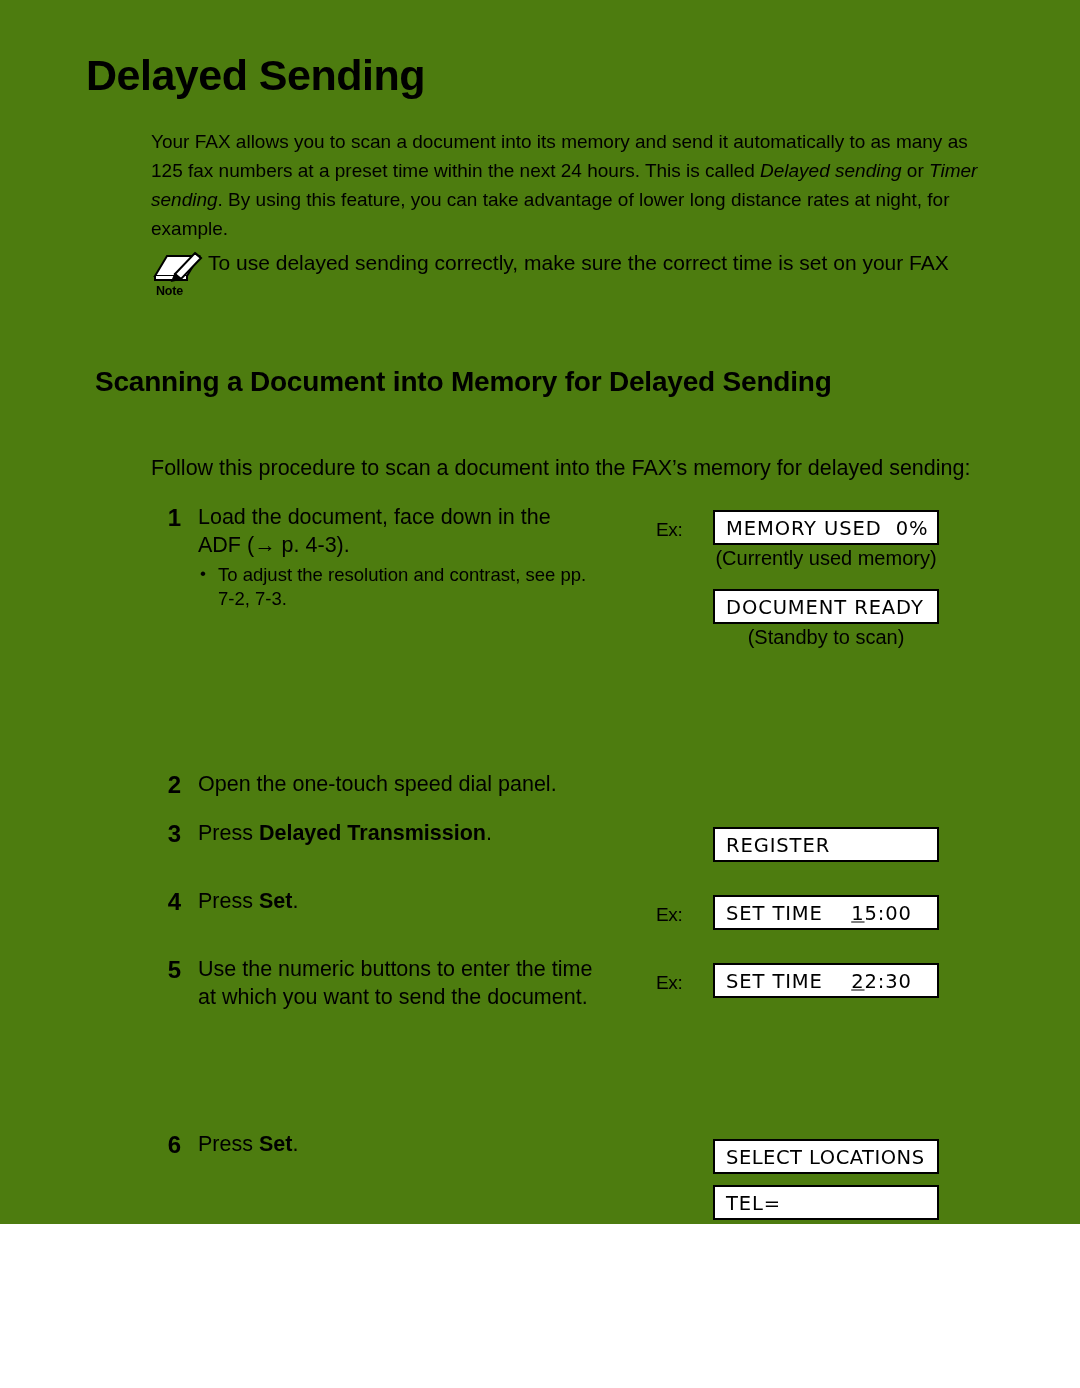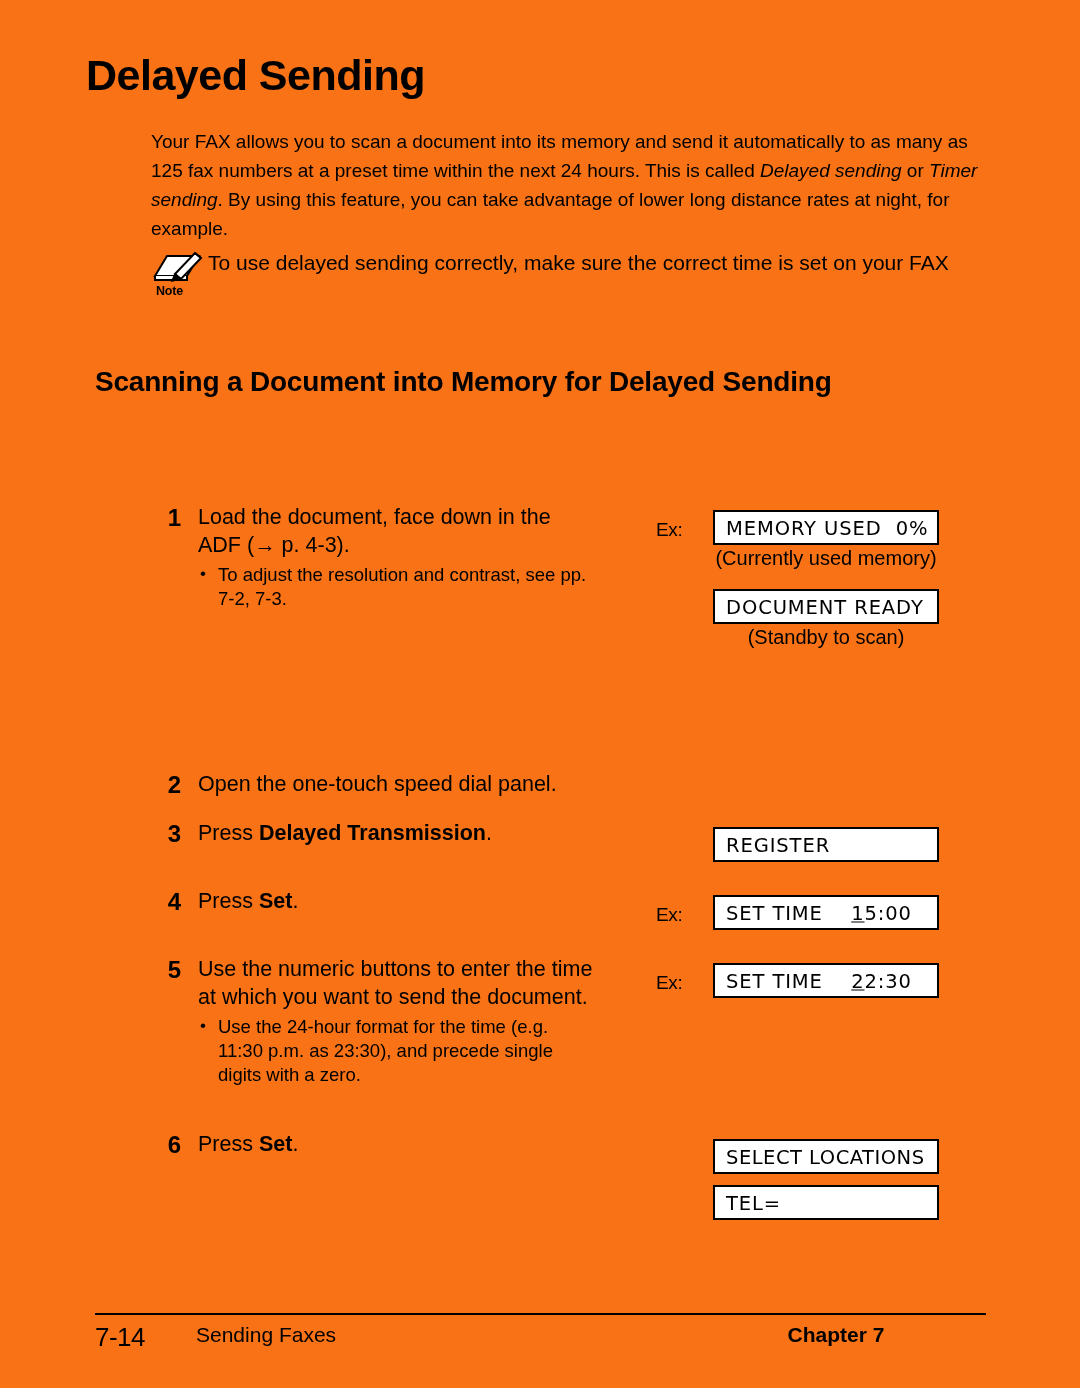--- a/index.html
+++ b/index.html
@@ -8,22 +8,22 @@
     padding: 0;
     background: #ffffff;
   }
   body {
     font-family: "Liberation Sans", sans-serif;
     color: #000000;
   }
   #page {
     position: relative;
     width: 1080px;
-    height: 1388px;
-    background: #f97316;
+    height: 1224px;
+    background: #4d7c0f;
     overflow: hidden;
   }
 
   
   .h1-title {
     position: absolute;
     left: 86px;
     top: 54px;
     font-size: 43px;
     font-weight: bold;
@@ -244,20 +244,21 @@
       </svg>
     </div>
     <div class="note-label">Note</div>
     <div class="note-text">
       <span>To use delayed sending correctly, make sure the correct time is set on your FAX</span>
     </div>
   </div>
 
   <div class="h2-title">Scanning a Document into Memory for Delayed Sending</div>
 
+  <div class="lead">Follow this procedure to scan a document into the FAX’s memory for delayed sending:</div>
 
   <div class="step" style="top:504px;">
     <div class="step-num">1</div>
     <div class="step-body">
       <span>Load the document, face down in the ADF (→ p. 4-3).</span>
       <ul class="bullets">
         <li>To adjust the resolution and contrast, see pp. 7-2, 7-3.</li>
       </ul>
     </div>
   </div>
@@ -274,23 +275,20 @@
 
   <div class="step" style="top:888px;">
     <div class="step-num">4</div>
     <div class="step-body" style="width:440px; white-space:nowrap;"><span>Press </span><b>Set</b><span>.</span></div>
   </div>
 
   <div class="step" style="top:956px;">
     <div class="step-num">5</div>
     <div class="step-body">
       <span>Use the numeric buttons to enter the time at which you want to send the document.</span>
-      <ul class="bullets">
-        <li>Use the 24-hour format for the time (e.g. 11:30 p.m. as 23:30), and precede single digits with a zero.</li>
-      </ul>
     </div>
   </div>
 
   <div class="step" style="top:1131px;">
     <div class="step-num">6</div>
     <div class="step-body" style="width:440px; white-space:nowrap;"><span>Press </span><b>Set</b><span>.</span></div>
   </div>
 
   <div class="lcd-row" style="left:713px; top:510px;">
     <div class="ex-label">Ex:</div>

